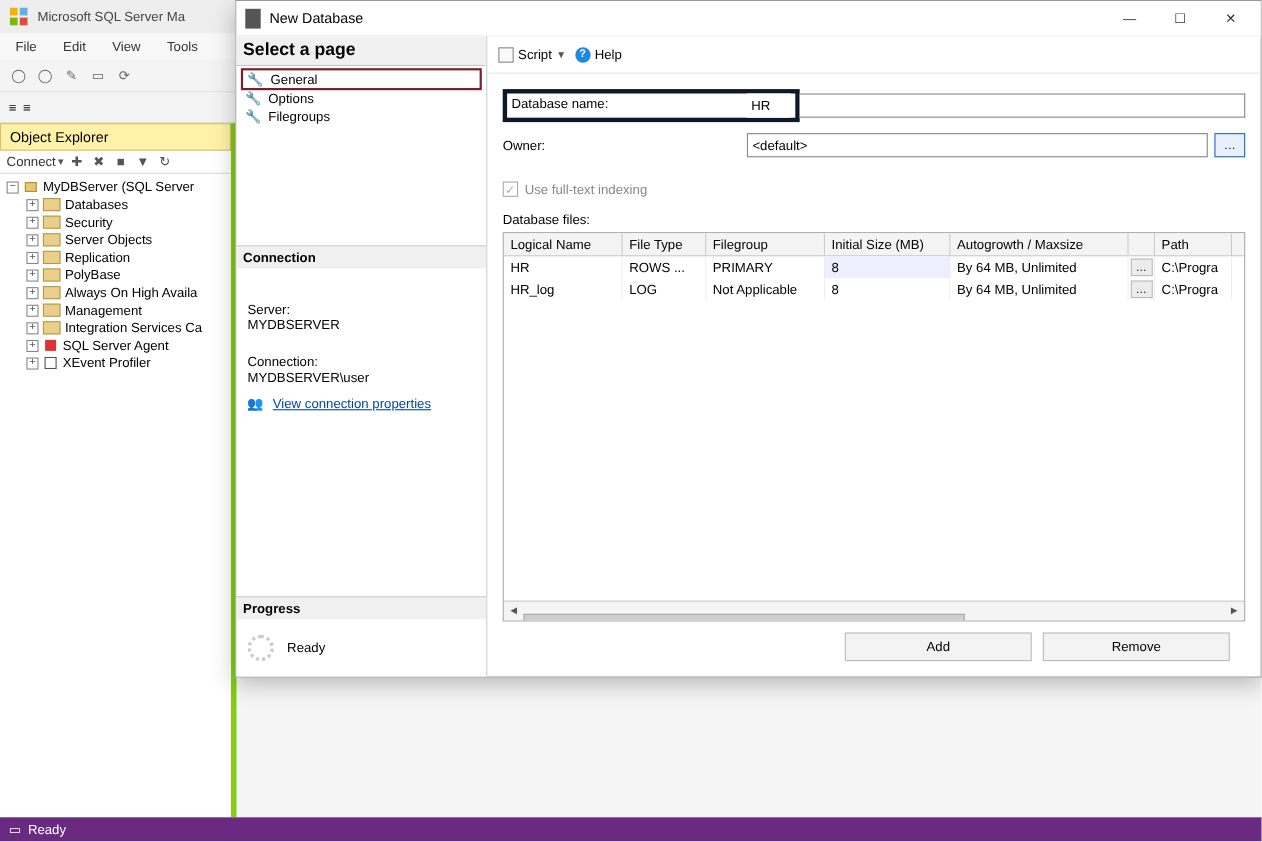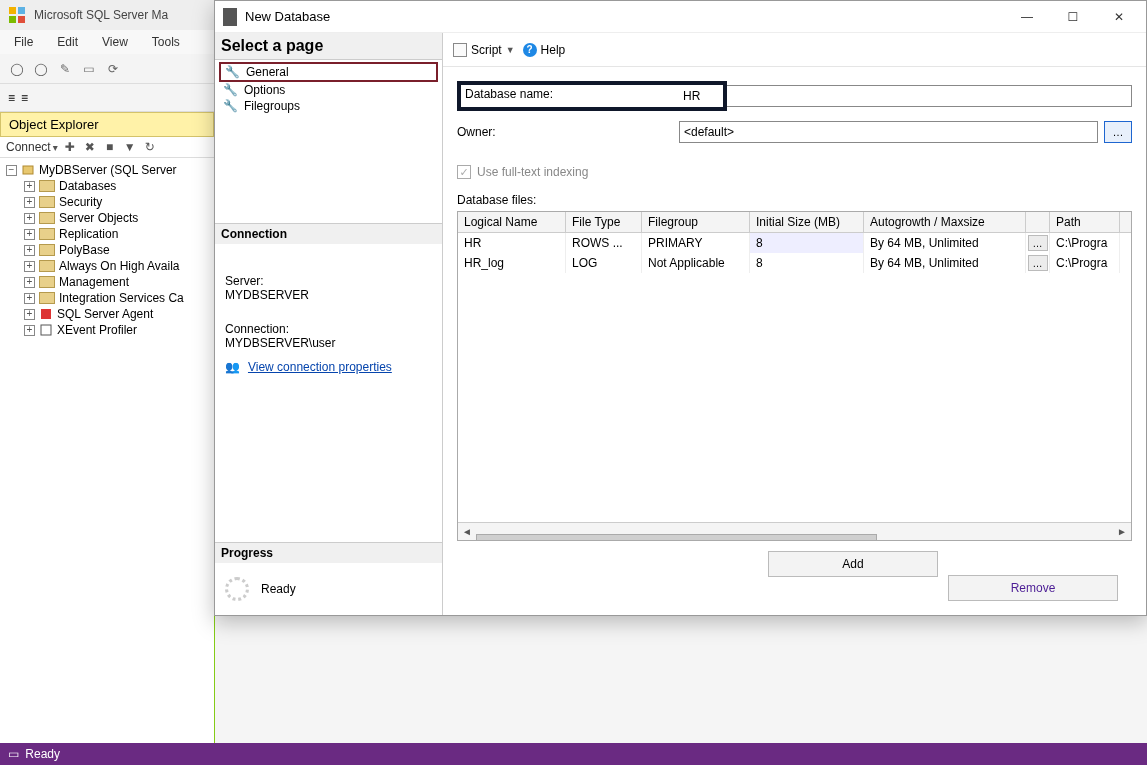--- a/index.html
+++ b/index.html
@@ -9,21 +9,21 @@
 .ssms { position: absolute; left: 0; top: 0; width: 1147px; height: 765px; background: #f5f5f5; }
 .ssms-titlebar { height: 30px; display: flex; align-items: center; padding: 0 8px; background: #eee; }
 .ssms-titlebar .logo { width: 18px; height: 18px; margin-right: 8px; }
 .ssms-titlebar .title { color: #444; }
 .menubar { height: 24px; display: flex; align-items: center; padding: 0 4px; background: #f8f8f8; gap: 4px; }
 .menubar span { padding: 2px 10px; color: #333; cursor: default; }
 .toolbar { height: 30px; display: flex; align-items: center; padding: 0 8px; background: #f4f4f4; border-bottom: 1px solid #ddd; gap: 6px; }
 .toolbar .tb-icon { width: 18px; height: 18px; display: inline-flex; align-items: center; justify-content: center; color: #666; }
 .toolbar2 { height: 28px; display: flex; align-items: center; padding: 0 8px; background: #f4f4f4; border-bottom: 1px solid #ddd; gap: 6px; }
 
-.obj-exp { position: absolute; left: 0; top: 112px; width: 215px; bottom: 22px; background: #fff; border-right: 1px solid #84cc16; display: flex; flex-direction: column; }
+.obj-exp { position: absolute; left: 0; top: 112px; width: 215px; bottom: 22px; background: #fff; border-right: 5px solid #84cc16; display: flex; flex-direction: column; }
 .obj-exp-hdr { background: #fff2a8; border: 1px solid #d4c36a; padding: 4px 8px; font-size: 13px; }
 .obj-exp-toolbar { display: flex; align-items: center; padding: 2px 6px; border-bottom: 1px solid #ddd; gap: 4px; text-align: right; }
 .obj-exp-toolbar .conn { font-size: 12px; color: #333; }
 .obj-exp-toolbar .dd { font-size: 10px; color: #555; margin-left: -2px; }
 .obj-exp-toolbar .ico { width: 16px; height: 16px; display: inline-flex; align-items: center; justify-content: center; color: #555; }
 .tree { padding: 4px 2px; flex: 1; overflow: hidden; }
 .tree-row { display: flex; align-items: center; padding: 1px 0 1px 0; white-space: nowrap; }
 .tree-row .sq { width: 11px; height: 11px; border: 1px solid #888; display: inline-flex; align-items: center; justify-content: center; font-size: 10px; line-height: 1; margin-right: 4px; color: #555; }
 .tree-row .fld { width: 16px; height: 12px; background: #e8d08a; border: 1px solid #b59a4d; margin-right: 4px; }
 .tree-row .ico2 { width: 14px; height: 14px; margin-right: 4px; display: inline-flex; align-items: center; justify-content: center; }
@@ -92,21 +92,21 @@
 .gc.c5 { width: 24px; padding: 0; display: flex; align-items: center; justify-content: center; }
 .gc.c6 { width: 70px; }
 .ell2 { width: 20px; height: 16px; background: #ececec; border: 1px solid #bbb; display: flex; align-items: center; justify-content: center; font-size: 10px; }
 .scroll-h { height: 18px; border-top: 1px solid #ccc; display: flex; align-items: center; background: #f4f4f4; }
 .scroll-h .arr { width: 18px; height: 18px; display: flex; align-items: center; justify-content: center; font-size: 10px; color: #555; }
 .scroll-h .track { flex: 1; position: relative; }
 .scroll-h .thumb { position: absolute; left: 0; top: 2px; height: 12px; width: 63%; background: #cfcfcf; border: 1px solid #aaa; }
 
 .btn-row { display: flex; justify-content: flex-end; gap: 10px; padding: 10px 14px 14px 14px; }
 .btn { width: 170px; height: 26px; border: 1px solid #bbb; background: #f3f3f3; display: flex; align-items: center; justify-content: center; }
-.btn.disabled { color: #4c1d95; margin-top: 24px; }
+.btn.disabled { color: #000000; }
 
 svg { display: block; }
 </style>
 </head>
 <body>
 
 <div class="ssms">
   <div class="ssms-titlebar">
     <span class="logo">
       <svg width="18" height="18" viewBox="0 0 18 18">

